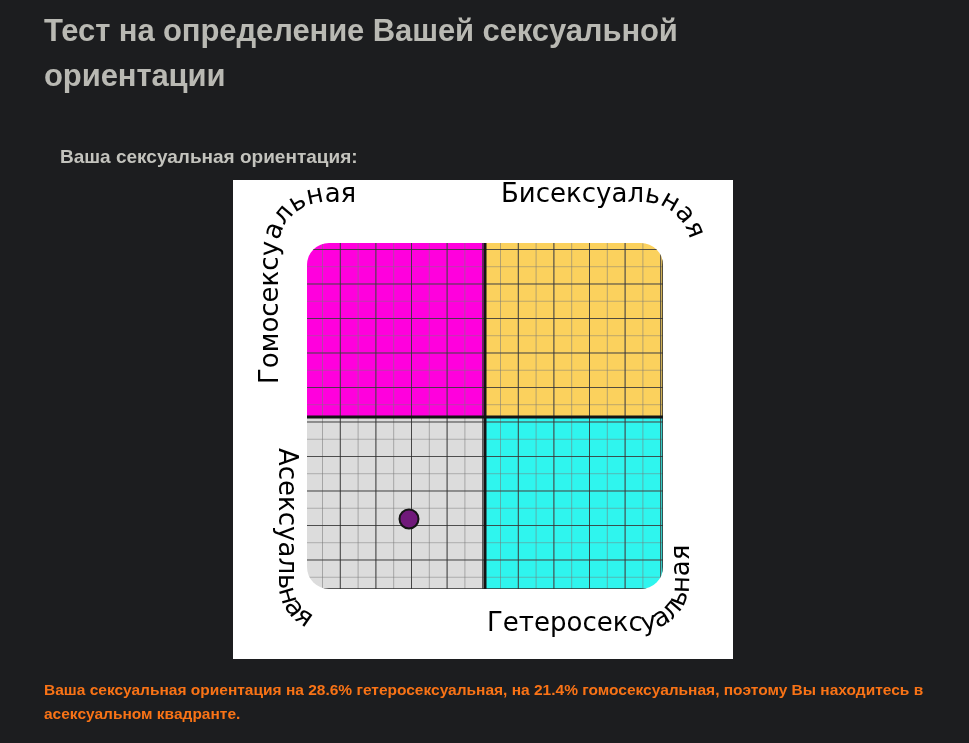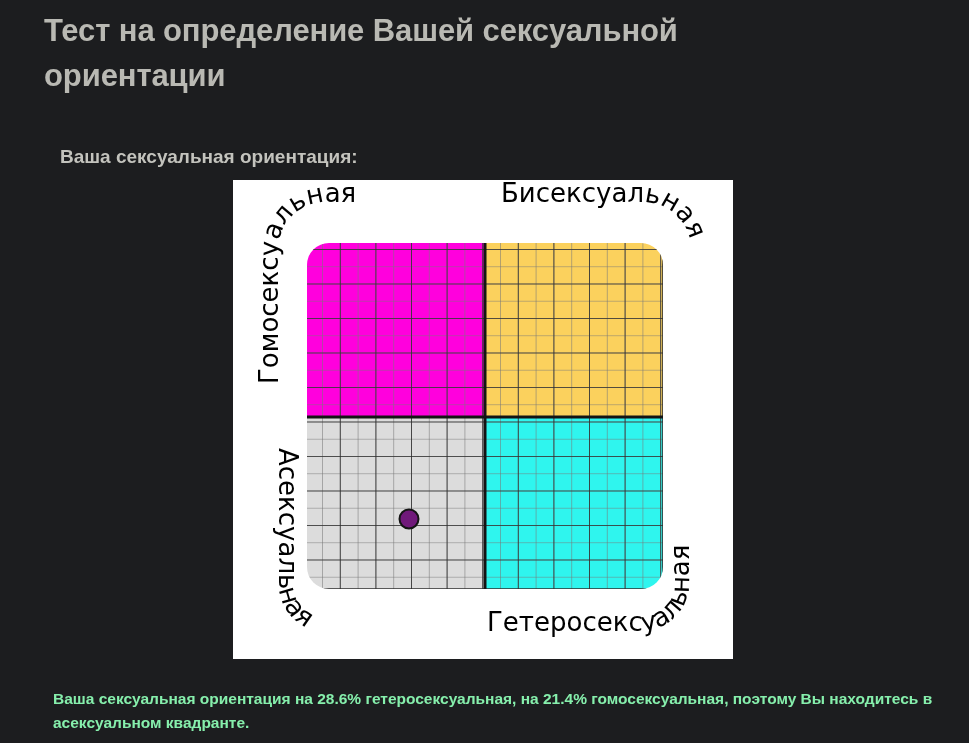--- a/index.html
+++ b/index.html
@@ -45,25 +45,25 @@
     font-weight: bold;
     line-height: 26px;
     color: #c3c3bd;
   }
 
   .result-text {
     position: absolute;
     left: 44px;
     top: 678px;
     width: 890px;
-    margin: 9px;
+    margin: 0;
     font-size: 15.5px;
     line-height: 24px;
     font-weight: bold;
-    color: #86efac;
+    color: #f97316;
   }
 
   
   .chart-card {
     position: absolute;
     left: 233px;
     top: 180px;
     width: 500px;
     height: 479px;
     background: #ffffff;

